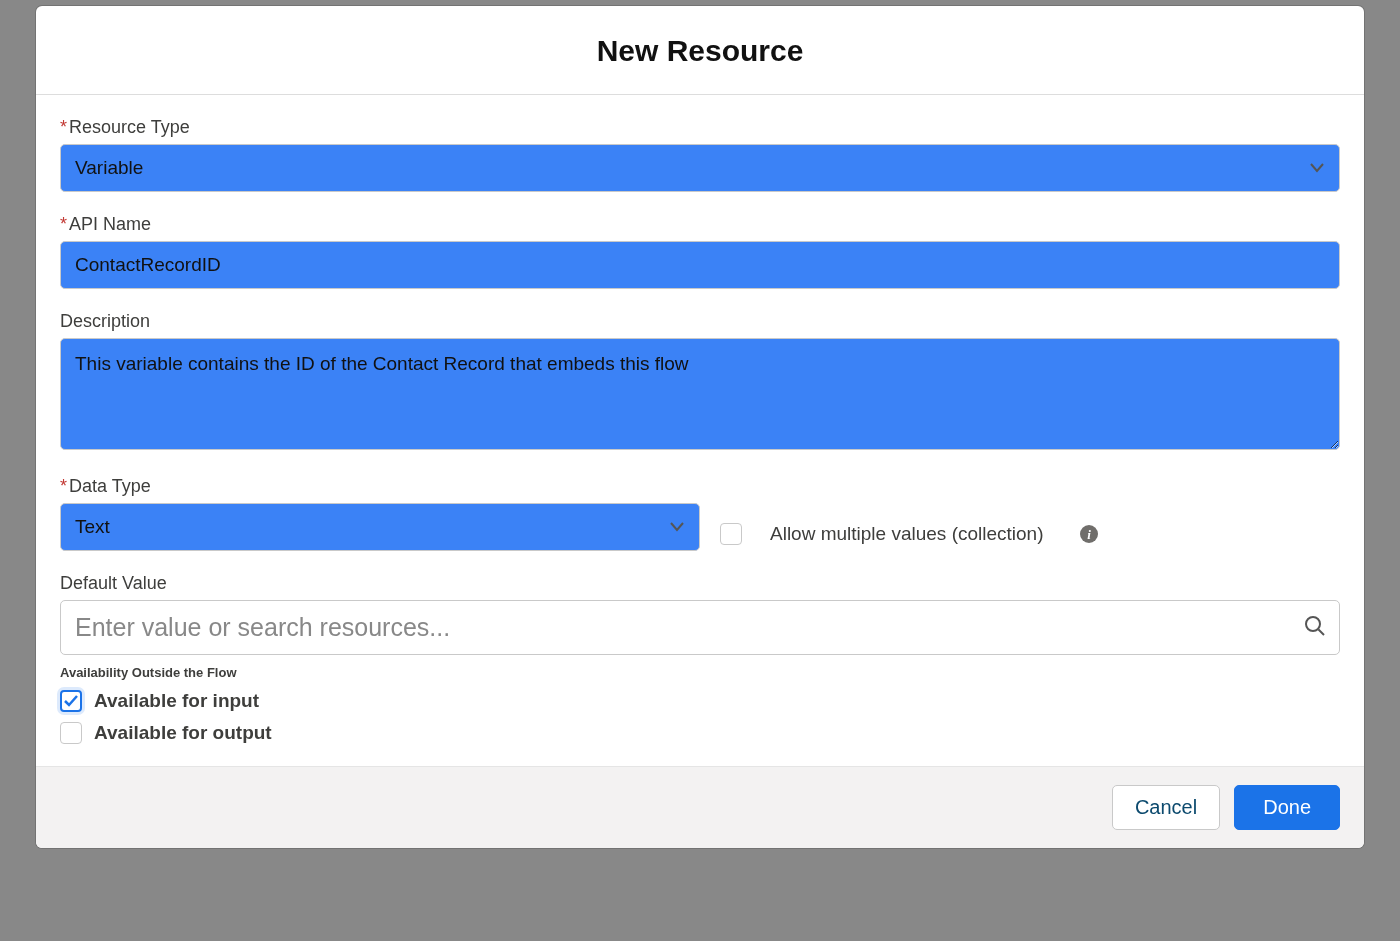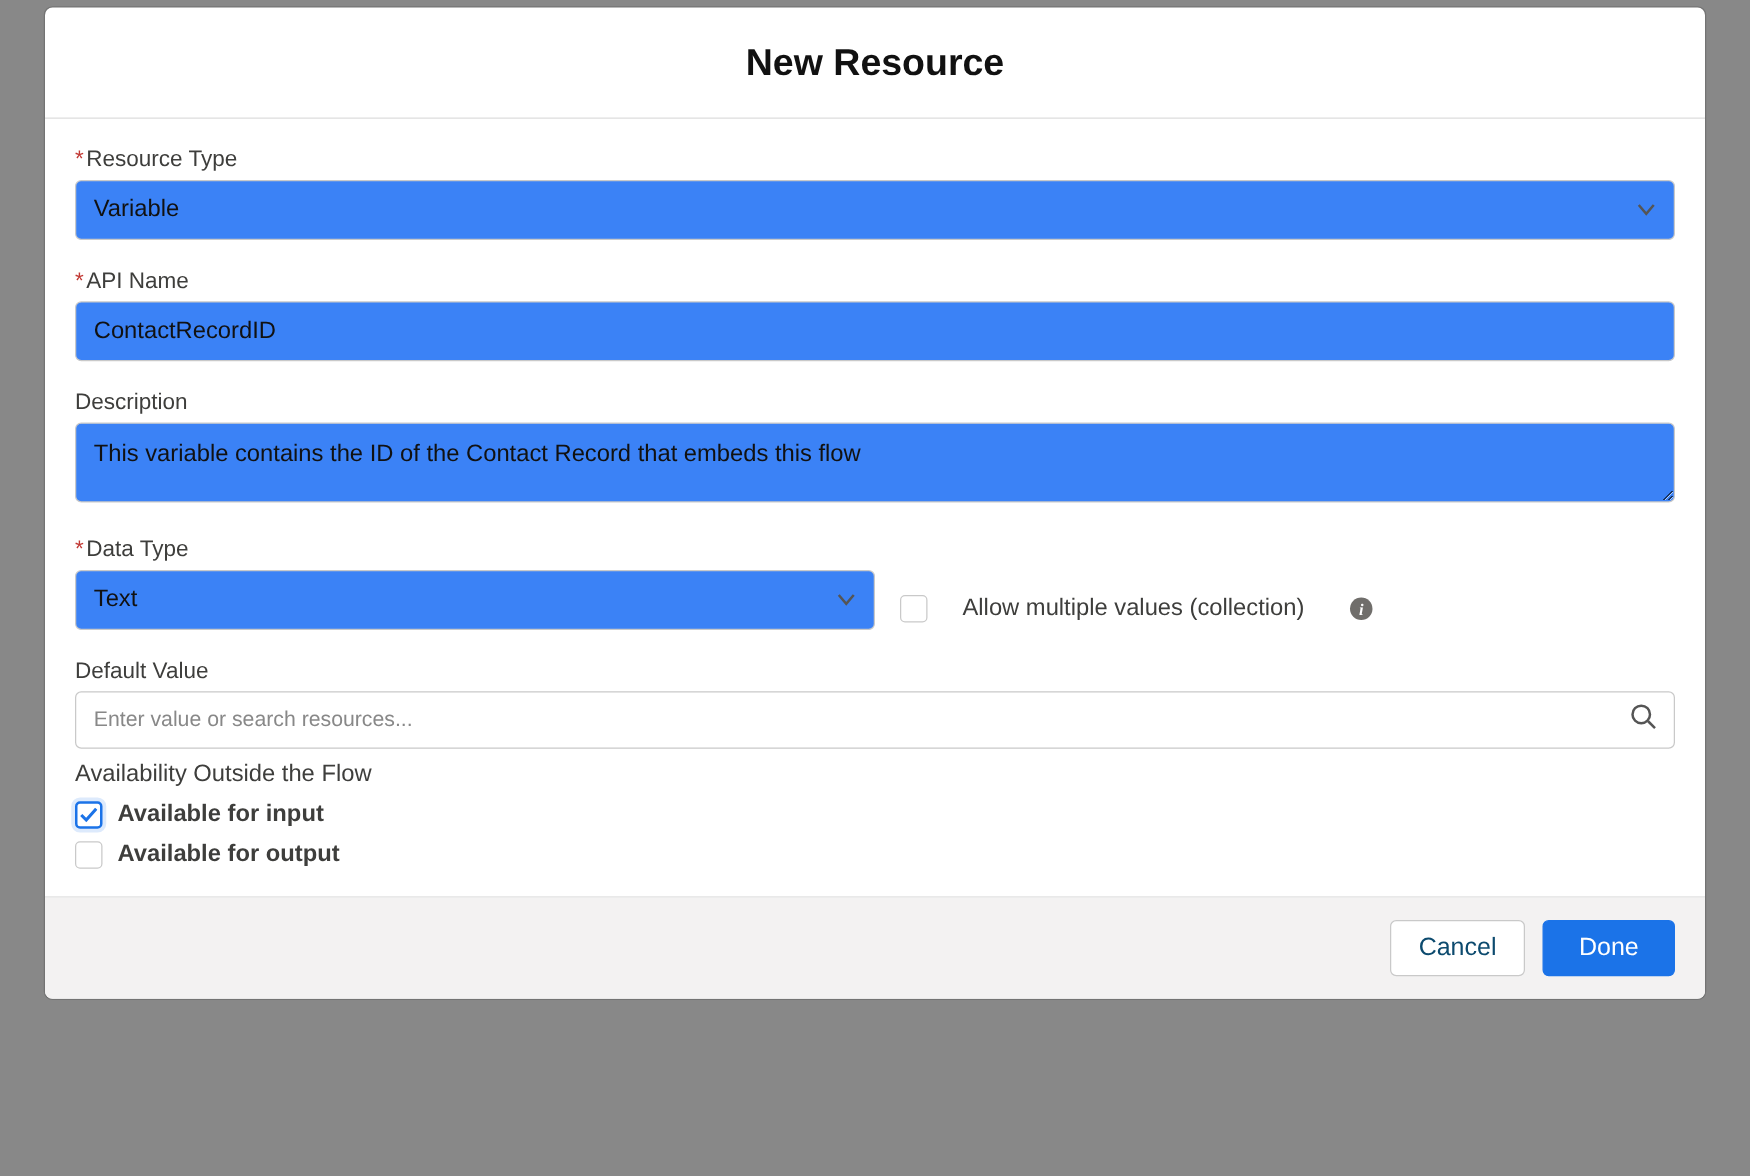--- a/index.html
+++ b/index.html
@@ -66,21 +66,21 @@
 .caret {
   position: absolute;
   right: 16px;
   top: 50%;
   transform: translateY(-50%);
   pointer-events: none;
 }
 .caret svg { display:block; }
 .textarea-input {
   resize: vertical;
-  height: 64px;
+  height: 112px;
   line-height: 1.4;
 }
 .textarea-wrap { position: relative; }
 .row {
   display: flex;
   align-items: center;
   gap: 20px;
 }
 .data-type-col {
   width: 640px;
@@ -117,34 +117,34 @@
   align-items: center;
   justify-content: center;
   margin-left: 6px;
 }
 .search-wrap { position: relative; }
 .search-input {
   width: 100%;
   border: 1px solid #c9c9c9;
   border-radius: 5px;
   padding: 12px 46px 12px 14px;
-  font-size: 17px;
+  font-size: 25px;
   font-family: inherit;
   color: #111;
 }
 .search-input::placeholder { color: #888; }
 .search-icon {
   position: absolute;
   right: 14px;
   top: 50%;
   transform: translateY(-50%);
 }
 .section-title {
-  font-size: 19px;
-  font-weight: 400;
+  font-size: 13px;
+  font-weight: 700;
   color: #3e3e3c;
   margin-top: 4px;
   margin-bottom: 10px;
 }
 .avail-group .checkbox-line { margin-bottom: 10px; font-weight: bold; }
 .modal-footer {
   margin-top: 22px;
   background: #f3f2f2;
   border-top: 1px solid #e5e5e5;
   padding: 18px 24px;

